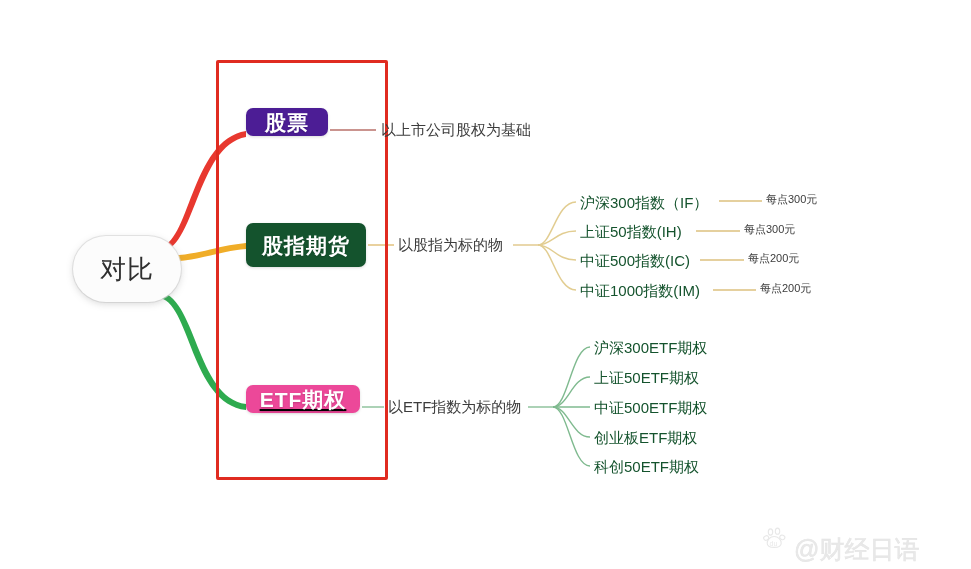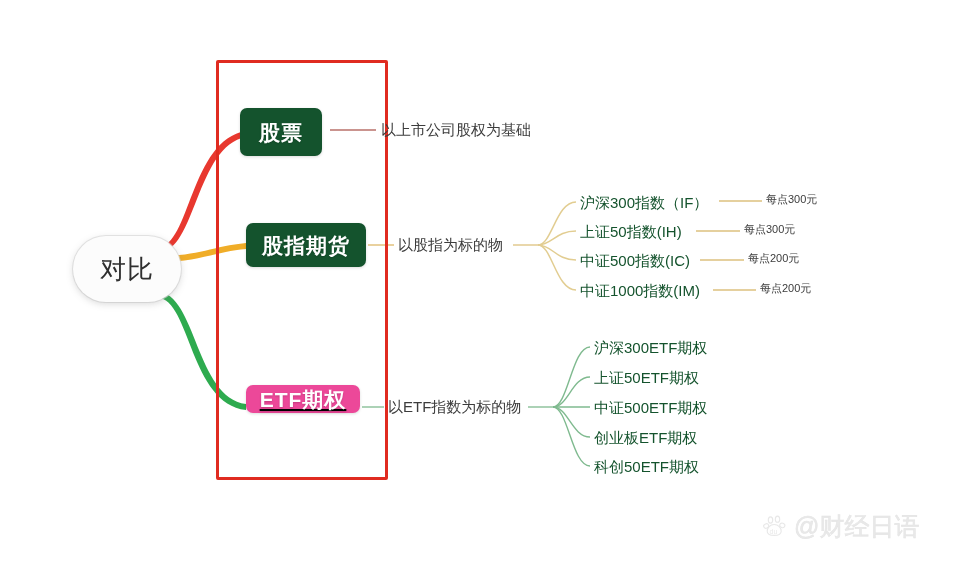--- a/index.html
+++ b/index.html
@@ -76,23 +76,23 @@
   }
   .branch-node .branch-label {
     color: #ffffff;
     font-size: 21px;
     font-weight: bold;
     letter-spacing: 1px;
     line-height: 1;
     text-shadow: 0 1px 2px rgba(0,0,0,0.18);
   }
   .node-stock {
-    left: 240px; top: 108px;
-    width: 82px; height: 48px;
-    background: #14532d;
+    left: 246px; top: 108px;
+    width: 82px; height: 28px;
+    background: #4c1d95;
   }
   .node-futures {
     left: 246px; top: 223px;
     width: 120px; height: 44px;
     background: #14532d;
   }
   .node-etf {
     left: 246px; top: 385px;
     width: 114px; height: 28px;
     background: #ec4899;
@@ -140,20 +140,21 @@
     gap: 6px;
     opacity: 0.55;
     z-index: 9;
     pointer-events: none;
   }
   .watermark .wm-text {
     font-size: 25px;
     color: #d8d8d8;
     line-height: 1;
     letter-spacing: 0px;
+    margin-top: 24px;
     -webkit-text-stroke: 0.6px #cfcfcf;
   }
 </style>
 </head>
 <body>
 
 <div id="canvas">
 
   <svg id="edges" viewBox="0 0 971 569" xmlns="http://www.w3.org/2000/svg">
 

